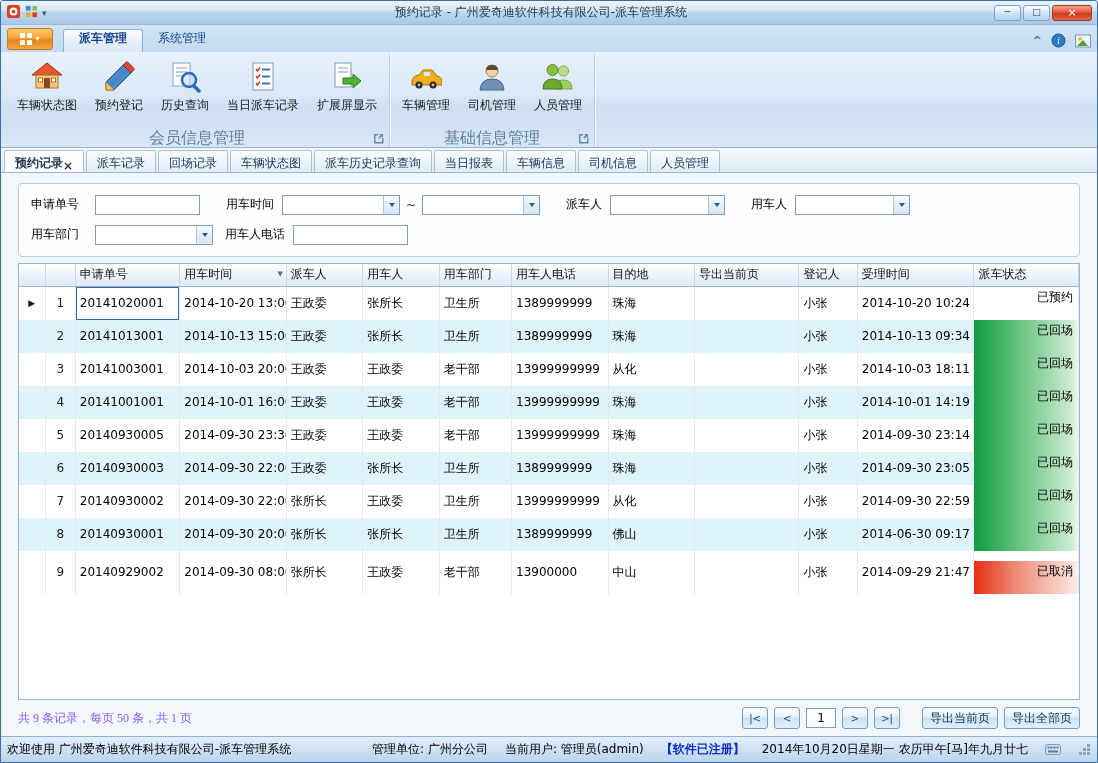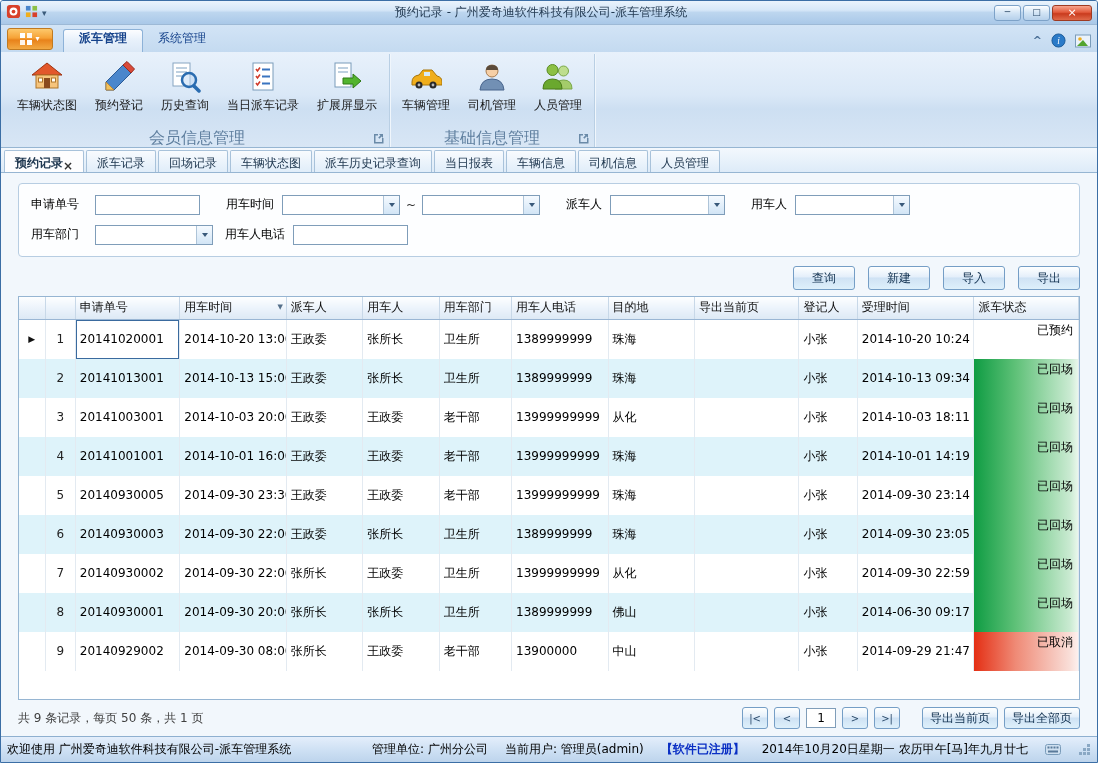--- a/index.html
+++ b/index.html
@@ -63,28 +63,28 @@
   .grid-wrap{flex:1;margin:2px 17px 0;border:1px solid #96b5d2;background:#fff;overflow:hidden;}
   table.grid{border-collapse:collapse;width:100%;table-layout:fixed;font-size:12px;}
   .grid th{height:22px;background:linear-gradient(#fdfeff,#ecf3fb 50%,#dde9f5);border-right:1px solid #c8d8e8;border-bottom:1px solid #9ab6d4;font-weight:normal;text-align:left;padding:0 4px;color:#111;position:relative;white-space:nowrap;overflow:hidden;cursor:default;}
   .grid td{height:21px;border-right:1px solid #e3eaf1;padding:0 4px;white-space:nowrap;overflow:hidden;color:#000;}
   .grid tr.even td{background:#def3fa;}
   .grid td.num{text-align:center;color:#222;}
   .grid td.ind{text-align:center;padding:0;font-size:9px;color:#111;}
   .grid td.focus{box-shadow:inset 0 0 0 1px #3a6a9e;}
   .col-filter{position:absolute;right:3px;top:6px;font-size:7px;color:#55708a;cursor:pointer;}
   td.status-cell{padding:0;}
-  .status{height:39px;line-height:21px;text-align:right;padding-right:5px;}
+  .status{height:33px;line-height:21px;text-align:right;padding-right:5px;}
   .status.returned{background:linear-gradient(90deg,#0f9c43,#5fc178 40%,#c9ead1 92%,#e9f7ec);}
-  .status.cancelled{background:linear-gradient(90deg,#e42f14,#ef8a76 40%,#f9ded8 92%,#fdf0ee);}
+  .status.cancelled{background:linear-gradient(90deg,#e42f14,#ef8a76 40%,#f9ded8 92%,#fdf0ee);margin-top:10px;}
   .status.reserved{background:transparent;}
 
   
   .pager-row{flex:0 0 36px;display:flex;align-items:center;margin:0 17px;}
-  .summary{color:#404040;}
+  .summary{color:#8b5cf6;font-family:Liberation Serif, serif;}
   .pager{margin-left:auto;display:flex;align-items:center;gap:6px;}
   .pbtn{width:26px;height:22px;border:1px solid #759ec6;border-radius:3px;background:linear-gradient(#feffff,#e4effa 45%,#cfe2f4 50%,#def0fb);color:#2a4a6a;font-size:10px;cursor:pointer;font-family:inherit;}
   .pbtn.wide{width:76px;font-size:12px;color:#10304f;}
   .page-input{width:30px;height:20px;border:1px solid #7f9db9;text-align:center;font:inherit;}
   .pager .gap{width:10px;}
 
   
   .statusbar{flex:0 0 26px;background:linear-gradient(#e4eefb,#cfe1f4 50%,#bdd4ec);border-top:1px solid #8fb0d0;display:flex;align-items:center;padding:0 6px;}
   .sb-right{margin-left:auto;display:flex;gap:17px;align-items:center;}
   .license{color:#0a2fc4;font-weight:bold;cursor:pointer;}
@@ -331,26 +331,20 @@
       <div class="fp-row">
         <span class="flabel w56">用车部门</span>
         <span class="combo w118">
             <span class="cbtn"></span>
           </span>
         <span class="flabel ml12">用车人电话</span>
         <input class="txt w115" value="" style="">
       </div>
     </div>
 
-    <div class="action-row">
-      <button class="btn">查询</button>
-      <button class="btn">新建</button>
-      <button class="btn">导入</button>
-      <button class="btn">导出</button>
-    </div>
 
     <div class="grid-wrap">
       <table class="grid" id="grid">
           <colgroup>
             <col style="width: 26px;">
             <col style="width: 30px;">
             <col style="width: 104px;">
             <col style="width: 106px;">
             <col style="width: 76px;">
             <col style="width: 76px;">

